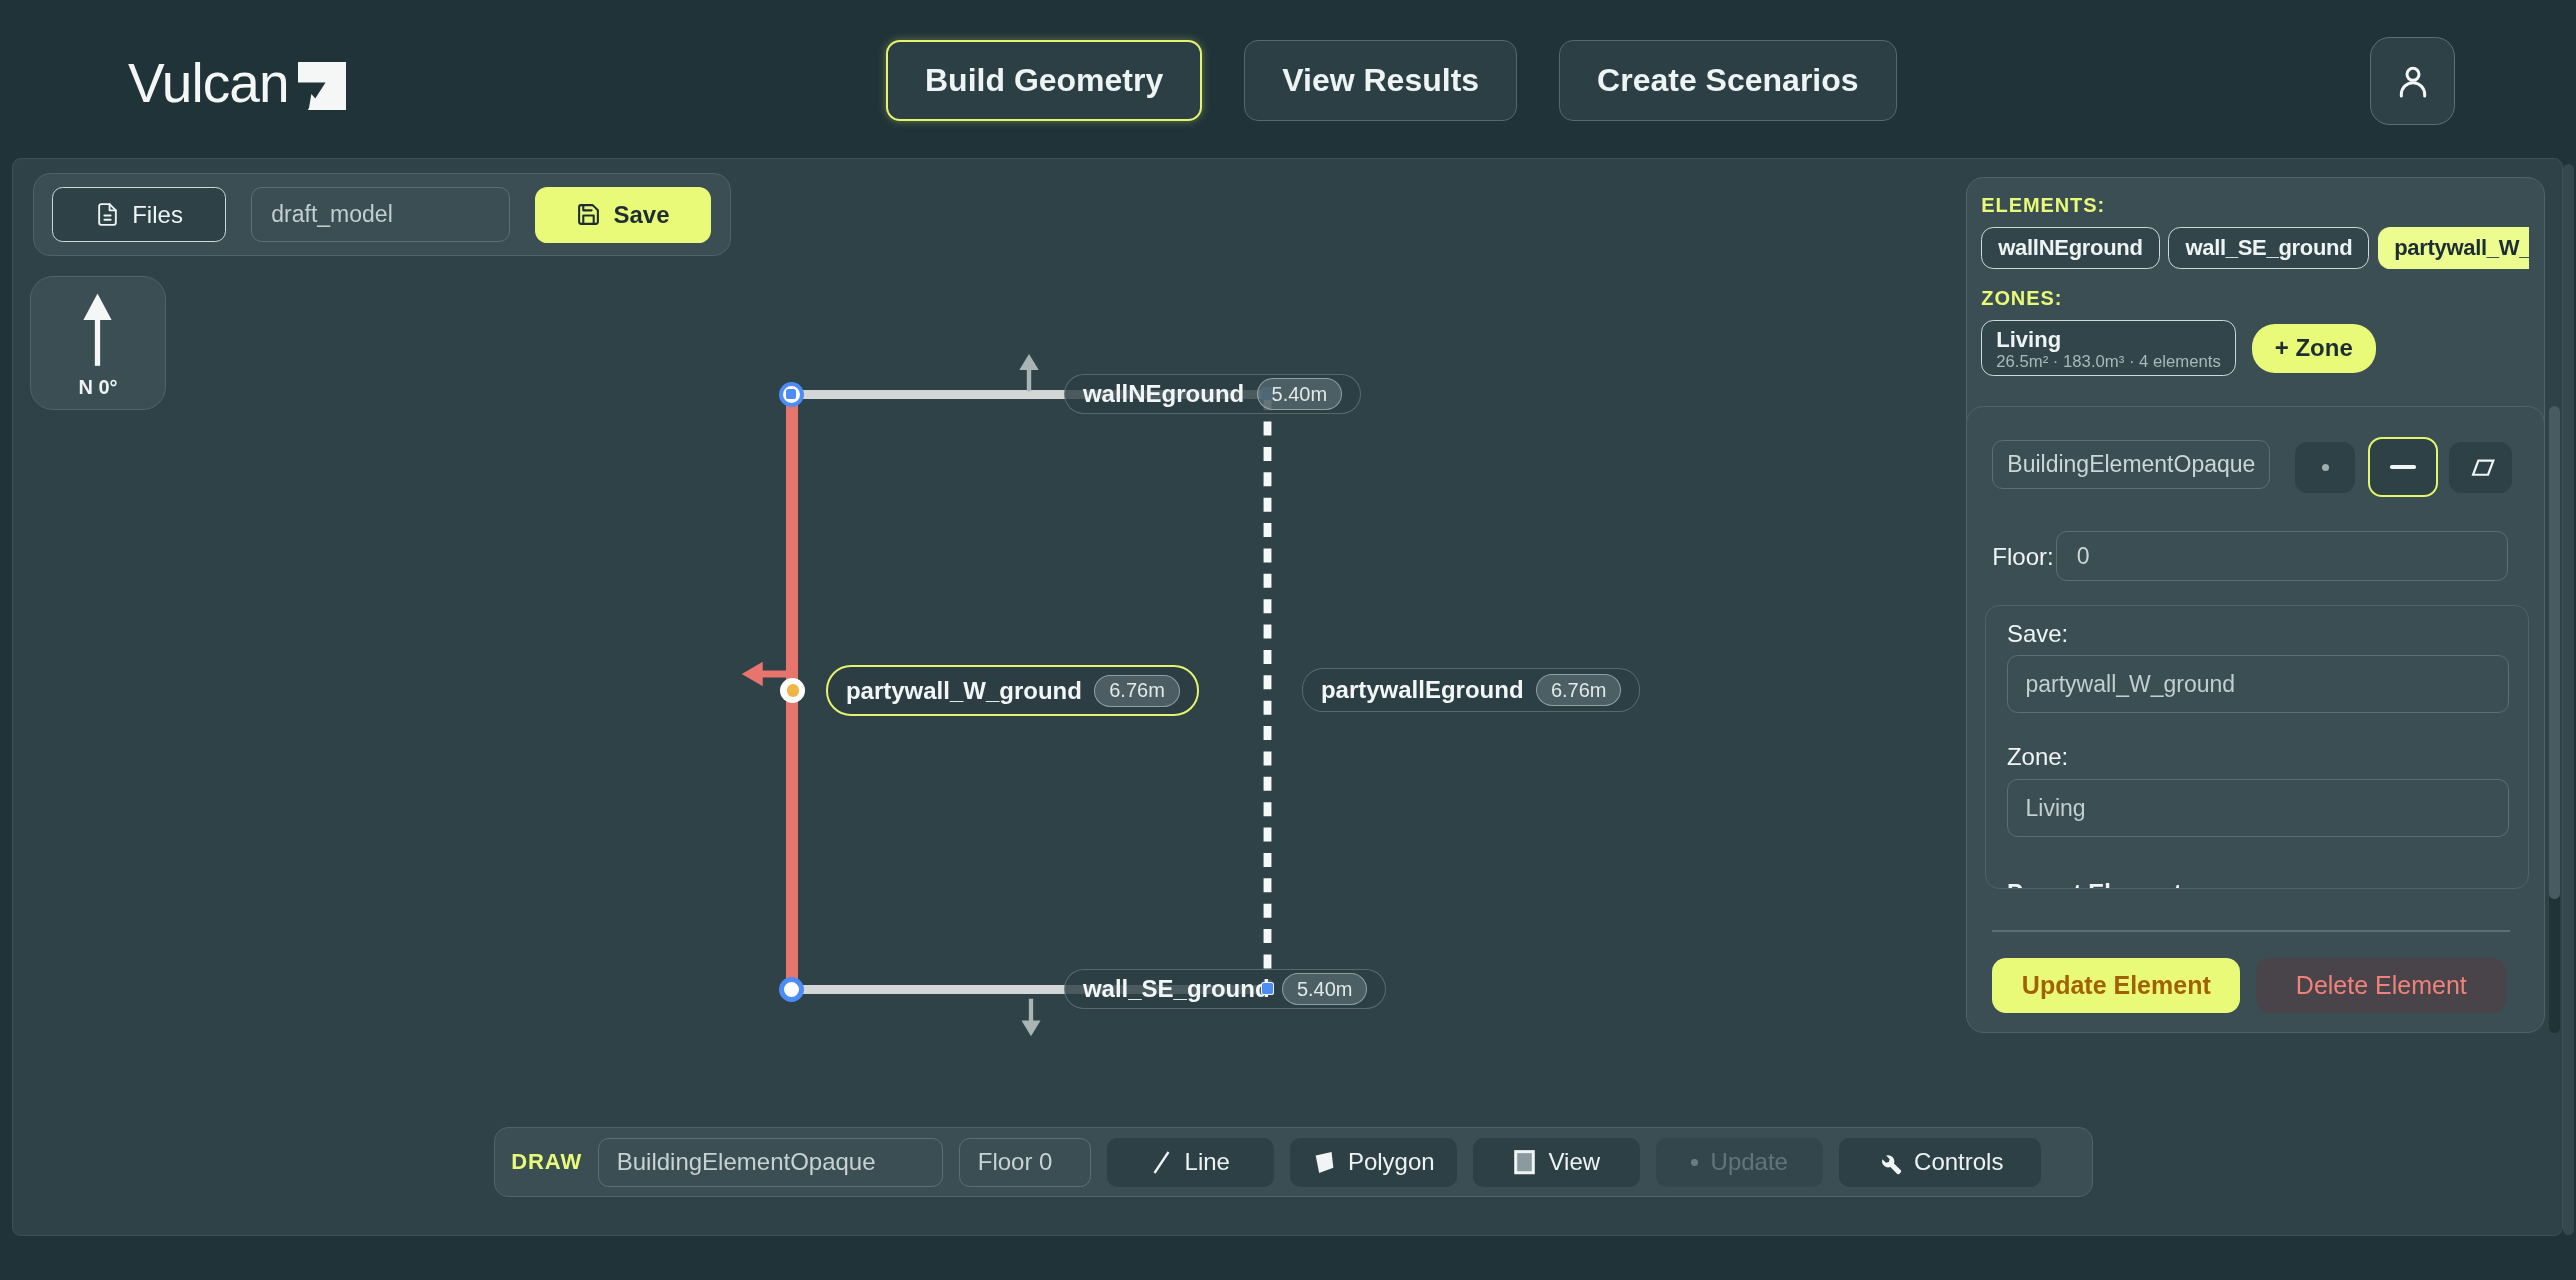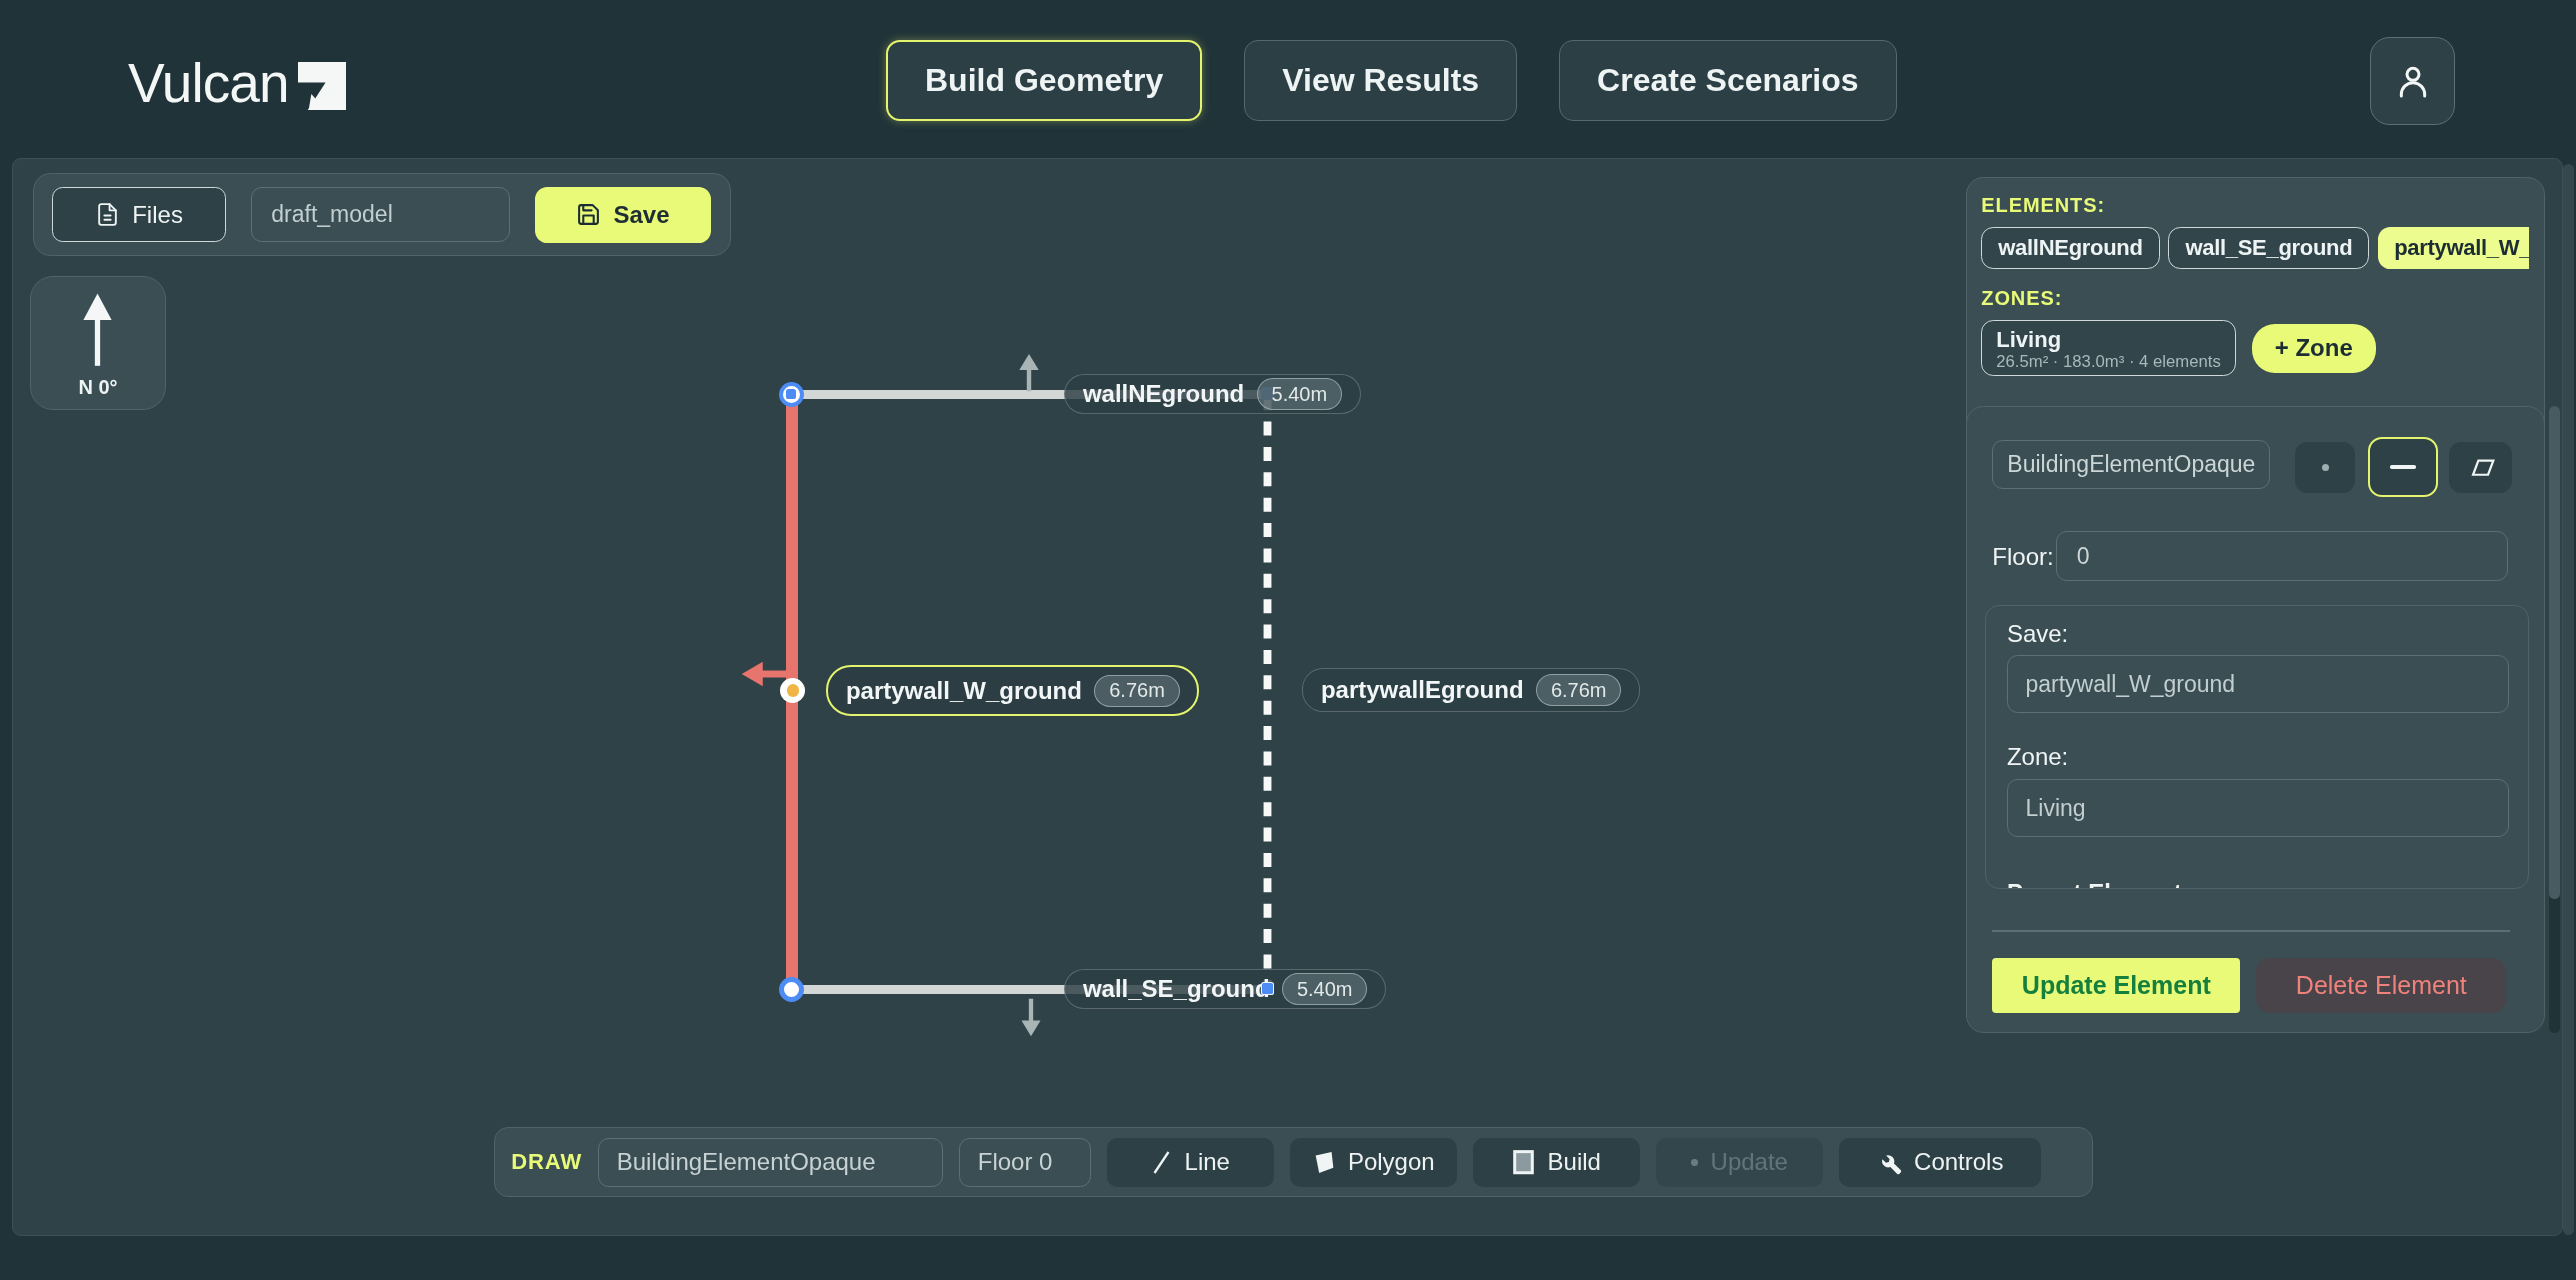--- a/index.html
+++ b/index.html
@@ -106,22 +106,22 @@
   .props-card { position:absolute; left:17.6px; top:198px; width:544px; height:284px; border:1.3px solid #4e6267;
                 border-radius:14px; overflow:hidden; }
   .card-label-name { position:absolute; left:21px; top:14px; }
   .card-input-name { position:absolute; left:21px; top:49px; }
   .card-label-zone { position:absolute; left:21px; top:137px; }
   .card-input-zone { position:absolute; left:21px; top:173px; }
   .card-input { width:502px; height:58px; border-radius:10.6px; border:1.3px solid #5d7175;
                 background:transparent; color:#c3ced0; font-family:inherit; font-size:23px; padding:0 17.6px; }
   .card-label-parent { position:absolute; left:21px; top:262px; font-weight:700;margin-top:11px; }
   .divider { position:absolute; left:25px; top:523px; width:518px; height:1.8px; background:#5d7175; }
-  .update-btn { position:absolute; left:25px; top:551px; width:248px; height:55px; border-radius:4px;
-                background:#e9fa78; border:none; color:#15803d; font-family:inherit; font-size:25px;
+  .update-btn { position:absolute; left:25px; top:551px; width:248px; height:55px; border-radius:14px;
+                background:#e9fa78; border:none; color:#a16207; font-family:inherit; font-size:25px;
                 font-weight:700; cursor:pointer; }
   .delete-btn { position:absolute; left:289px; top:551px; width:250px; height:55px; border-radius:14px;
                 background:#49434a; border:none; color:#ef827b; font-family:inherit; font-size:25px;
                 font-weight:500; cursor:pointer; }
 
   
   .props-scrollbar { position:absolute; left:2536px; top:247px; width:10.6px; height:627px;
                      background:#223338; border-radius:5.3px; z-index:5; }
   .props-scrollbar .thumb { position:absolute; left:0; top:0; width:10.6px; height:493px;
                             background:#475b60; border-radius:5.3px; }
@@ -313,21 +313,21 @@
       <button class="tool-btn">
         <svg width="23" height="25" viewBox="0 0 26 28">
             <polygon points="3,6 21,2 23,20 7,26" fill="#f0f4f4"></polygon>
           </svg>
         <span>Polygon</span>
       </button>
       <button class="tool-btn">
         <svg width="23" height="26.4" viewBox="0 0 26 30">
             <rect x="3" y="3" width="20" height="24" fill="#8a9a9e" stroke="#f0f4f4" stroke-width="3.4"></rect>
           </svg>
-        <span>Build</span>
+        <span>View</span>
       </button>
       <button class="tool-btn disabled">
         <span class="gray-dot"></span>
         <span>Update</span>
       </button>
       <button class="tool-btn controls">
         <svg width="25" height="25" viewBox="0 0 24 24" fill="#f0f4f4">
           <path d="M22.7 19.3l-6.4-6.4a6 6 0 0 0-7.6-7.6l3.4 3.4-0.7 2.8-2.8 0.7-3.4-3.4a6 6 0 0 0 7.6 7.6l6.4 6.4a1.7 1.7 0 0 0 2.4 0l1.1-1.1a1.7 1.7 0 0 0 0-2.4z"></path>
         </svg>
         <span>Controls</span>

